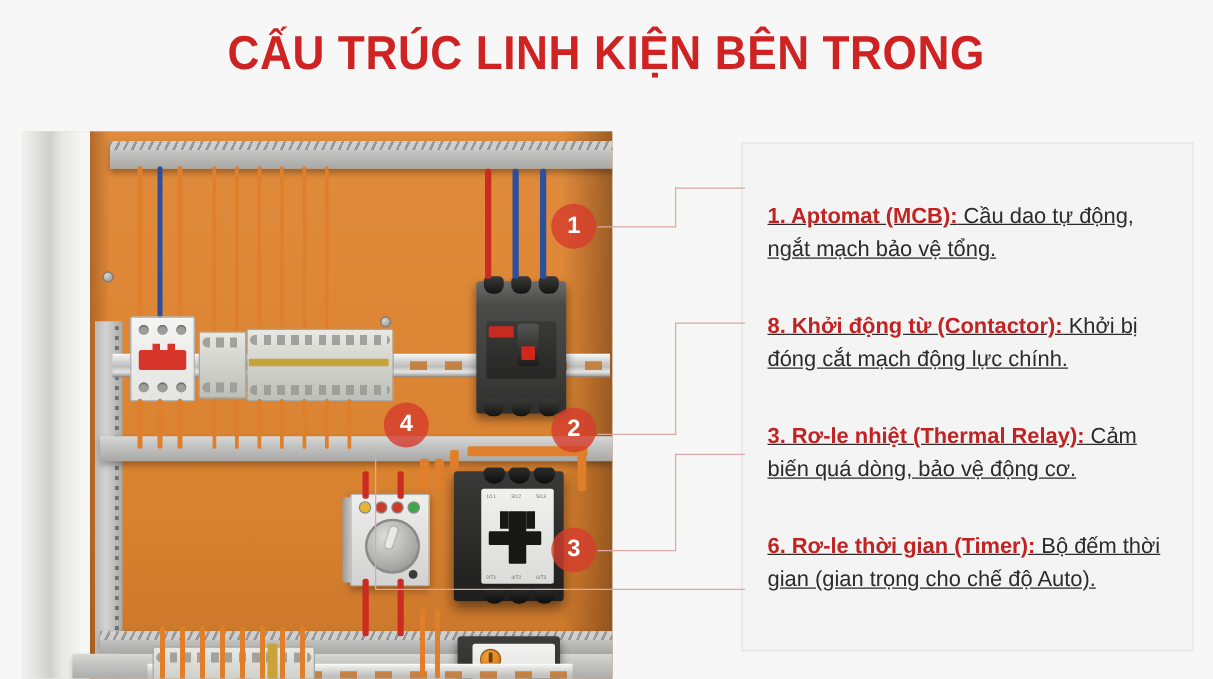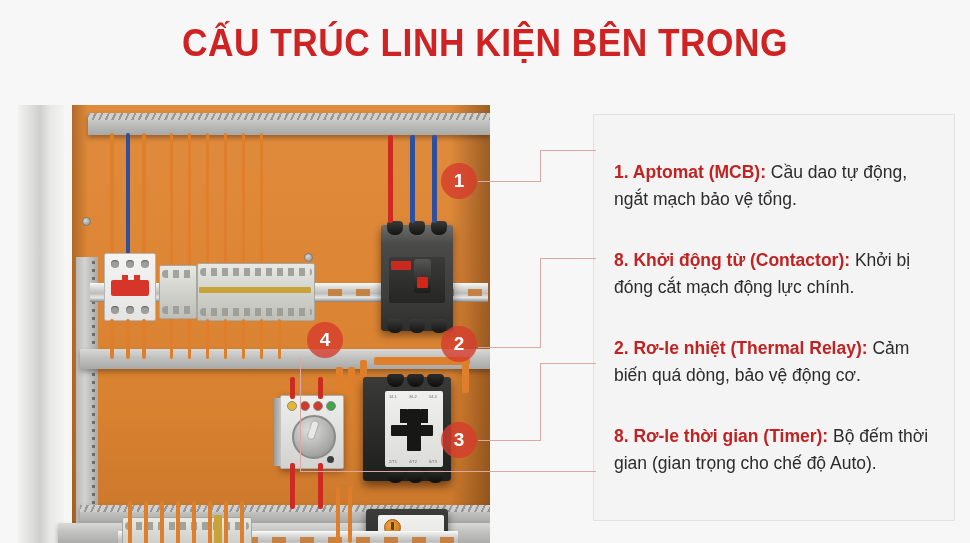--- a/index.html
+++ b/index.html
@@ -189,21 +189,21 @@
   .conn .v{position:absolute;width:1px;background:#d9a9a2;}
   
   #panel{
     position:absolute;left:593px;top:114px;width:362px;height:407px;
     background:#f4f4f4;border:1px solid #e2e2e2;
     box-sizing:border-box;
     padding:22px 16px 0 20px;
   }
   .item{margin-bottom:20px;}
   .item .line{
-    font-size:17.5px;line-height:27px;color:#2b2b2b;
+    font-size:17.5px;line-height:27px;color:#2b2b2b;text-decoration:underline;
   }
   .item .lead{color:#c22222;font-weight:bold;}
   #panel .item:nth-child(1){margin-top:22px;}
   #panel .item:nth-child(2){margin-top:34px;}
   #panel .item:nth-child(3){margin-top:34px;}
   #panel .item:nth-child(4){margin-top:34px;}
 </style>
 </head>
 <body>
 
@@ -398,20 +398,20 @@
 
   <div class="item">
     <div class="line"><span class="lead">1. Aptomat (MCB):</span><span> Cầu dao tự động, ngắt mạch bảo vệ tổng.</span></div>
   </div>
 
   <div class="item">
     <div class="line"><span class="lead">8. Khởi động từ (Contactor):</span><span> Khởi bị đóng cắt mạch động lực chính.</span></div>
   </div>
 
   <div class="item">
-    <div class="line"><span class="lead">2. Rơ-le nhiệt (Thermal Relay):</span><span> Cảm biến quá dòng, bảo vệ động cơ.</span></div>
+    <div class="line"><span class="lead">3. Rơ-le nhiệt (Thermal Relay):</span><span> Cảm biến quá dòng, bảo vệ động cơ.</span></div>
   </div>
 
   <div class="item">
-    <div class="line"><span class="lead">8. Rơ-le thời gian (Timer):</span><span> Bộ đếm thời gian (gian trọng cho chế độ Auto).</span></div>
+    <div class="line"><span class="lead">6. Rơ-le thời gian (Timer):</span><span> Bộ đếm thời gian (gian trọng cho chế độ Auto).</span></div>
   </div>
 
 </div>
 
 </body></html>

